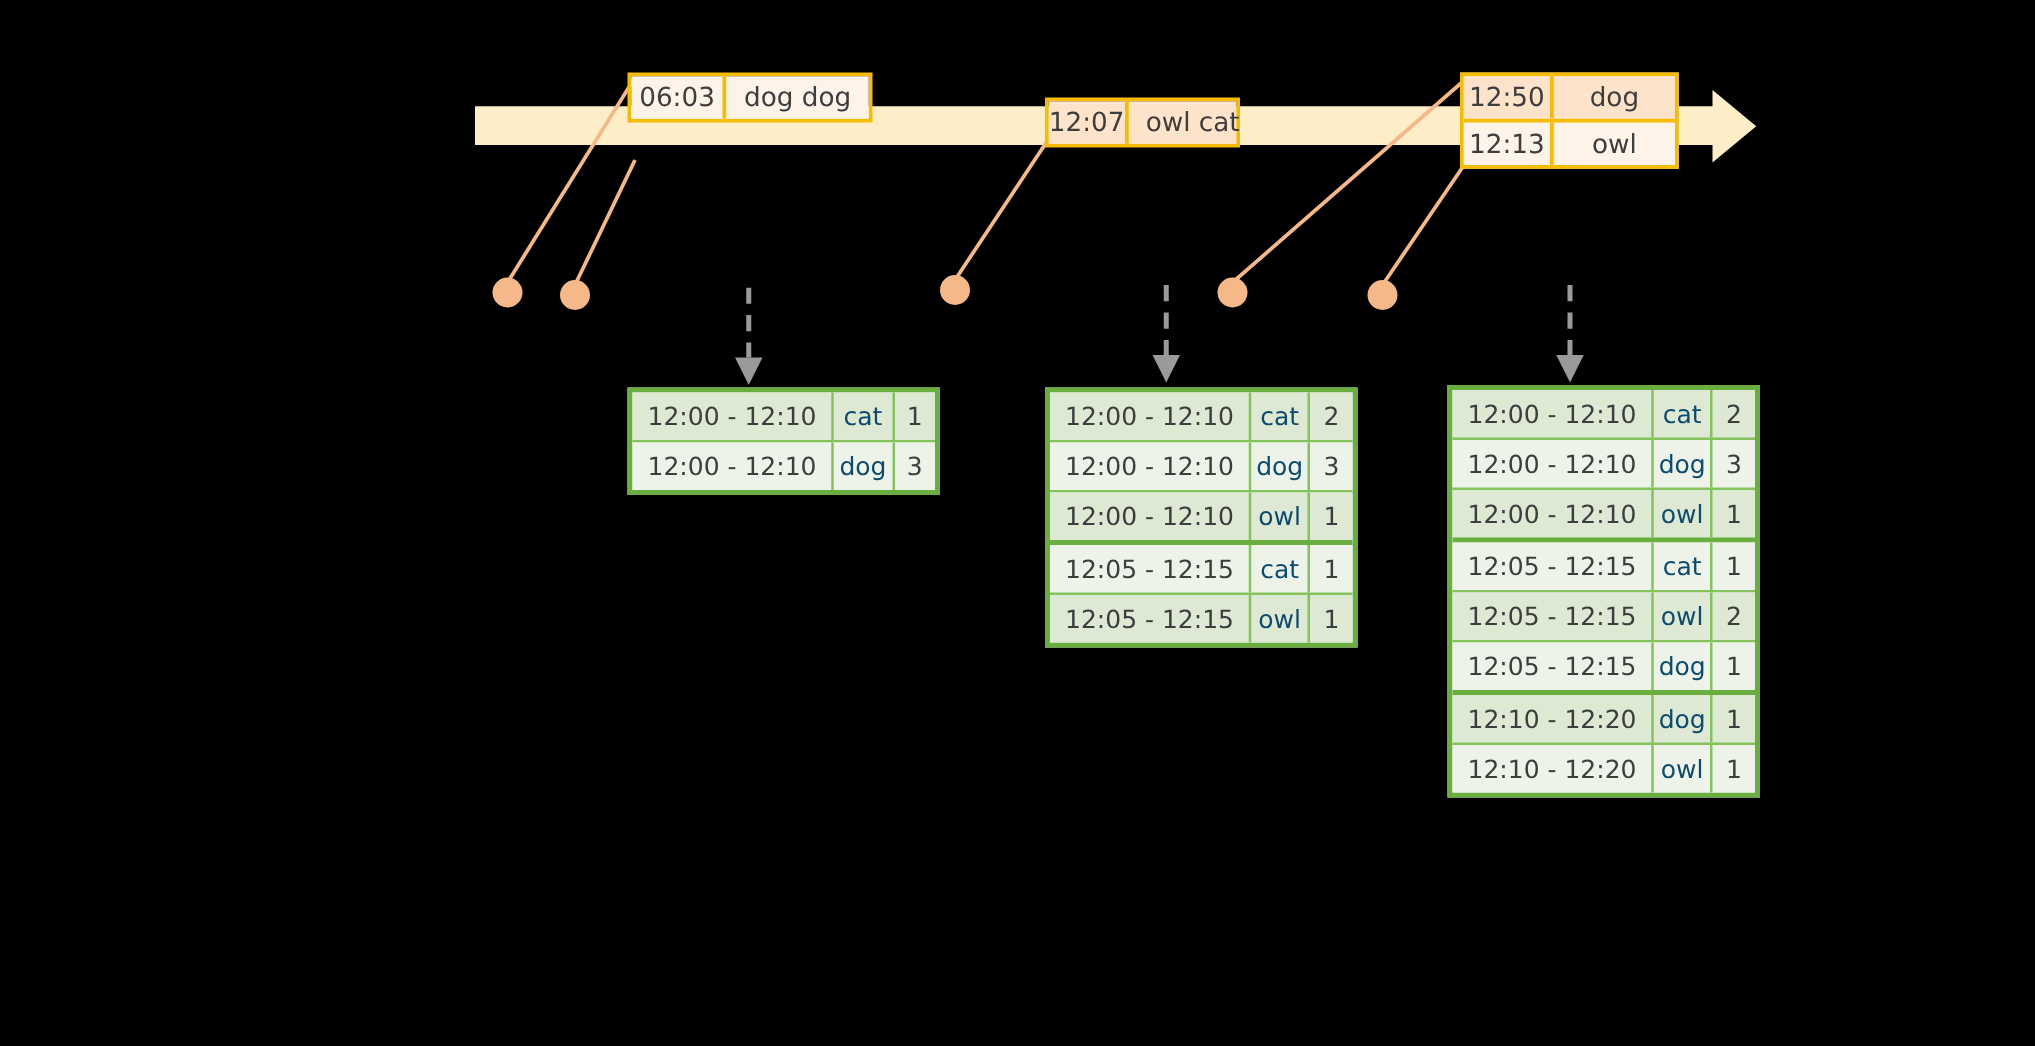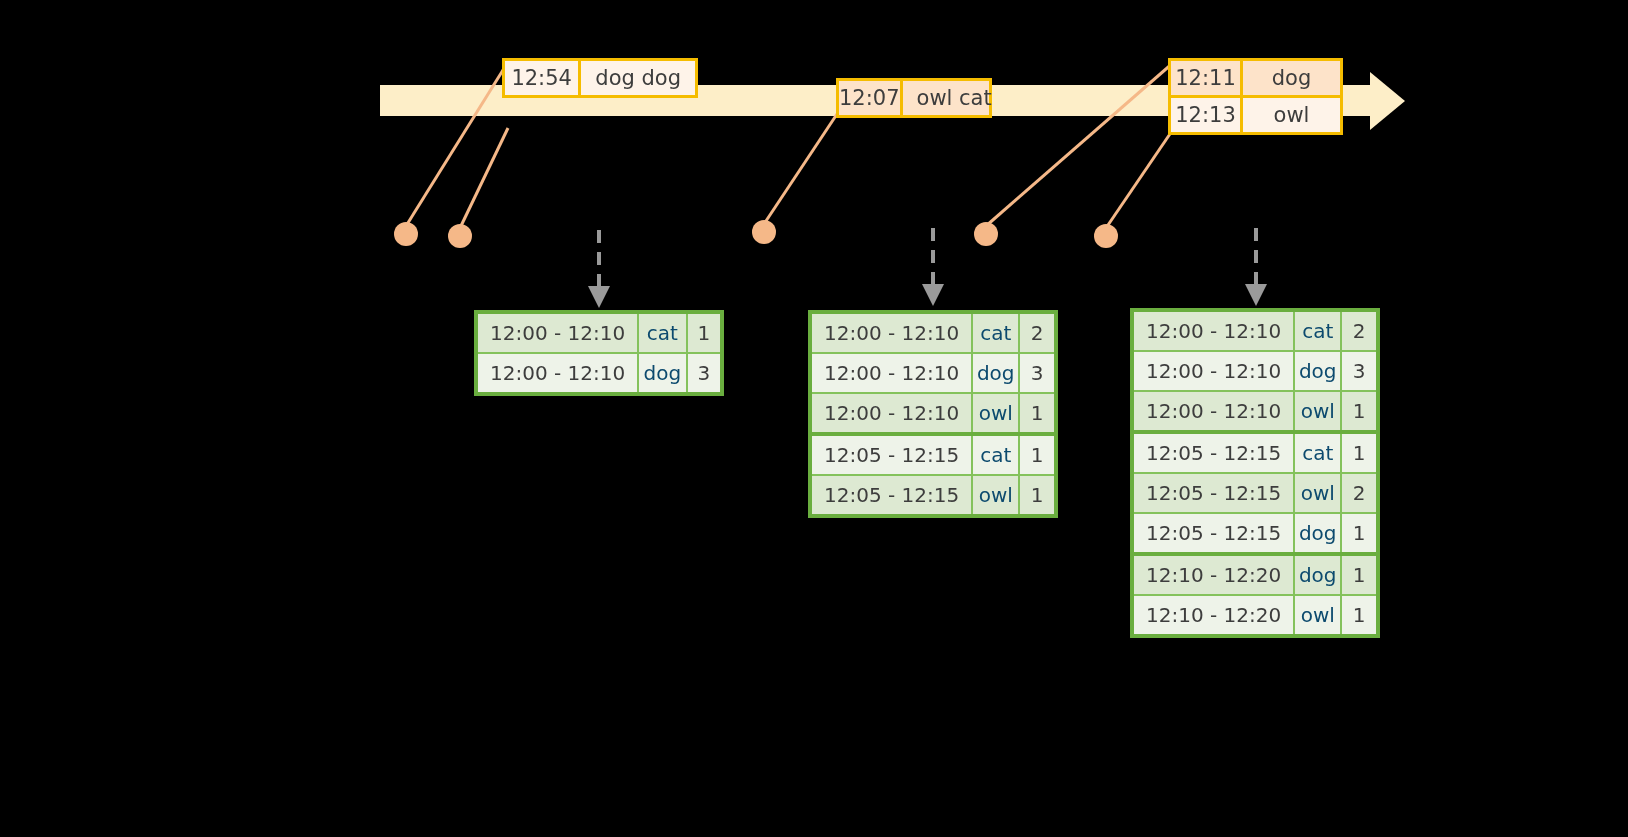--- a/index.html
+++ b/index.html
@@ -79,20 +79,21 @@
     pointer-events: none;
   }
 
   
   .result-table {
     position: absolute;
     border: 4px solid #6aae3f;
     background: #ffffff;
     display: flex;
     flex-direction: column;
+    margin-left: 28px;
   }
   .res-row {
     display: flex;
     align-items: stretch;
     border-bottom: 2px solid #84c25c;
   }
   .res-row:last-child { border-bottom: none; }
   .res-row.group-end { border-bottom: 4px solid #6aae3f; }
   .res-row.tint-a { background: #dde9d2; }
   .res-row.tint-b { background: #eef3e9; }
@@ -141,35 +142,35 @@
   </svg>
 
   <div class="conn-dot" style="left:394px; top:222px;"></div>
   <div class="conn-dot" style="left:448px; top:224px;"></div>
   <div class="conn-dot" style="left:752px; top:220px;"></div>
   <div class="conn-dot" style="left:974px; top:222px;"></div>
   <div class="conn-dot" style="left:1094px; top:224px;"></div>
 
   <div class="event-box" id="event-box-1">
     <div class="event-row shade-b">
-      <div class="event-time">12:54</div>
+      <div class="event-time">06:03</div>
       <div class="event-words">dog dog</div>
     </div>
   </div>
 
   <div class="event-box" id="event-box-2">
     <div class="event-row shade-a">
       <div class="event-time">12:07</div>
       <div class="event-words">owl cat</div>
     </div>
   </div>
 
   <div class="event-box" id="event-box-3">
     <div class="event-row shade-a">
-      <div class="event-time">12:11</div>
+      <div class="event-time">12:50</div>
       <div class="event-words">dog</div>
     </div>
     <div class="event-row shade-b">
       <div class="event-time">12:13</div>
       <div class="event-words">owl</div>
     </div>
   </div>
 
   <svg class="down-arrow-svg" style="left:586px; top:230px;" width="26" height="82">
     <line x1="13" y1="0" x2="13" y2="56" stroke="#9a9a9a" stroke-width="4" stroke-dasharray="13,9"></line>

